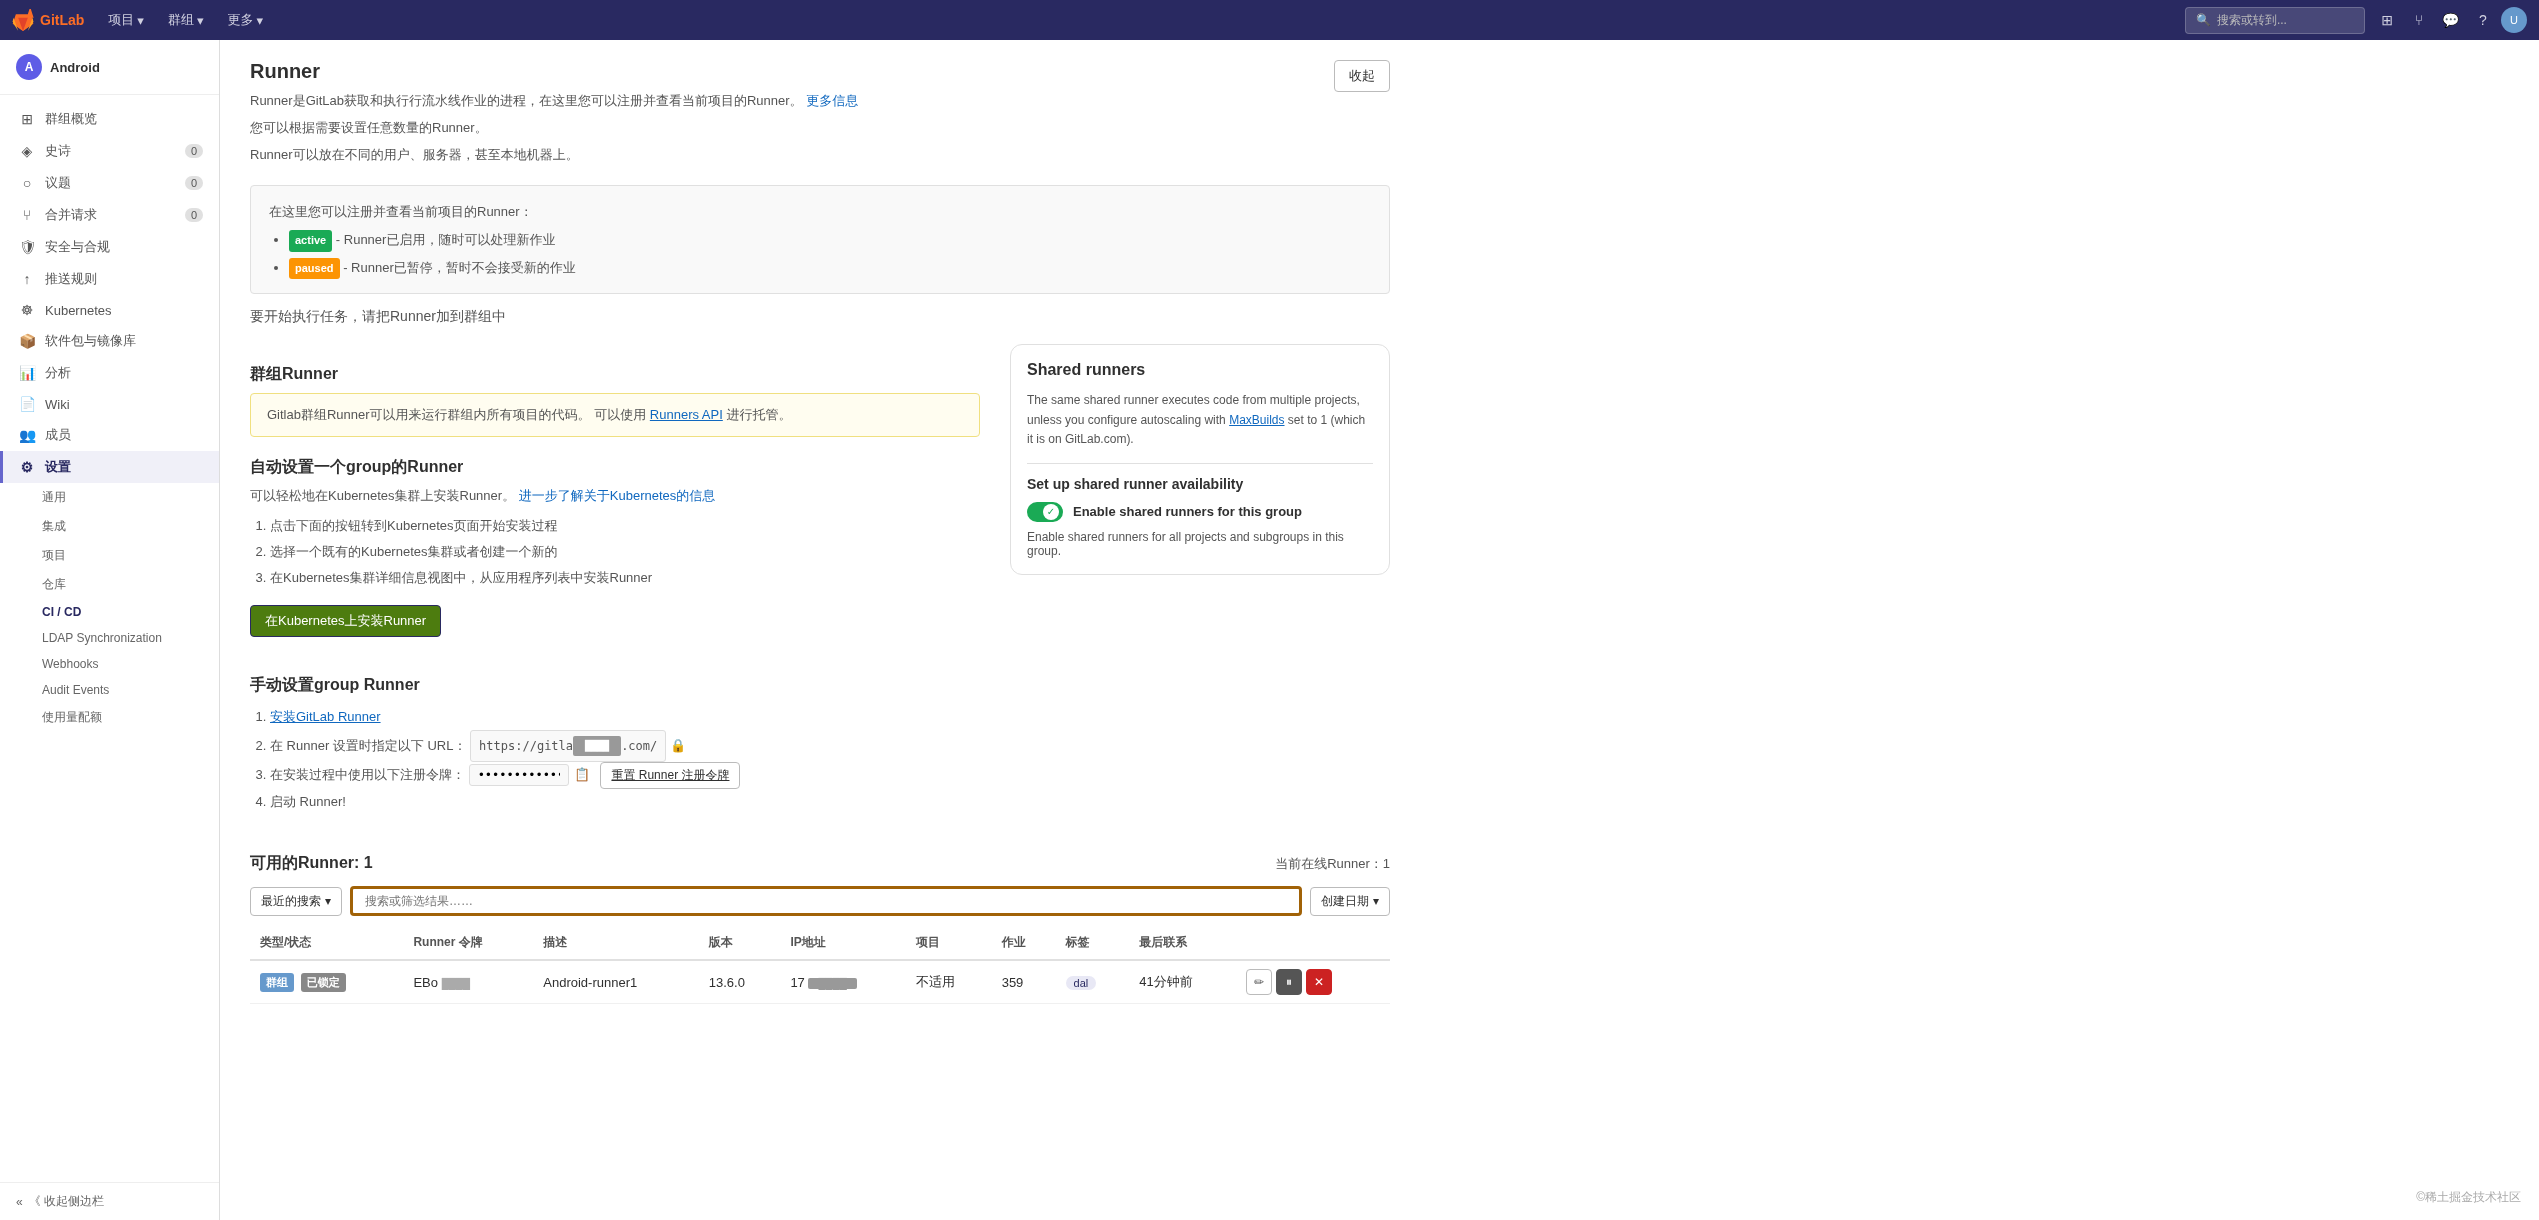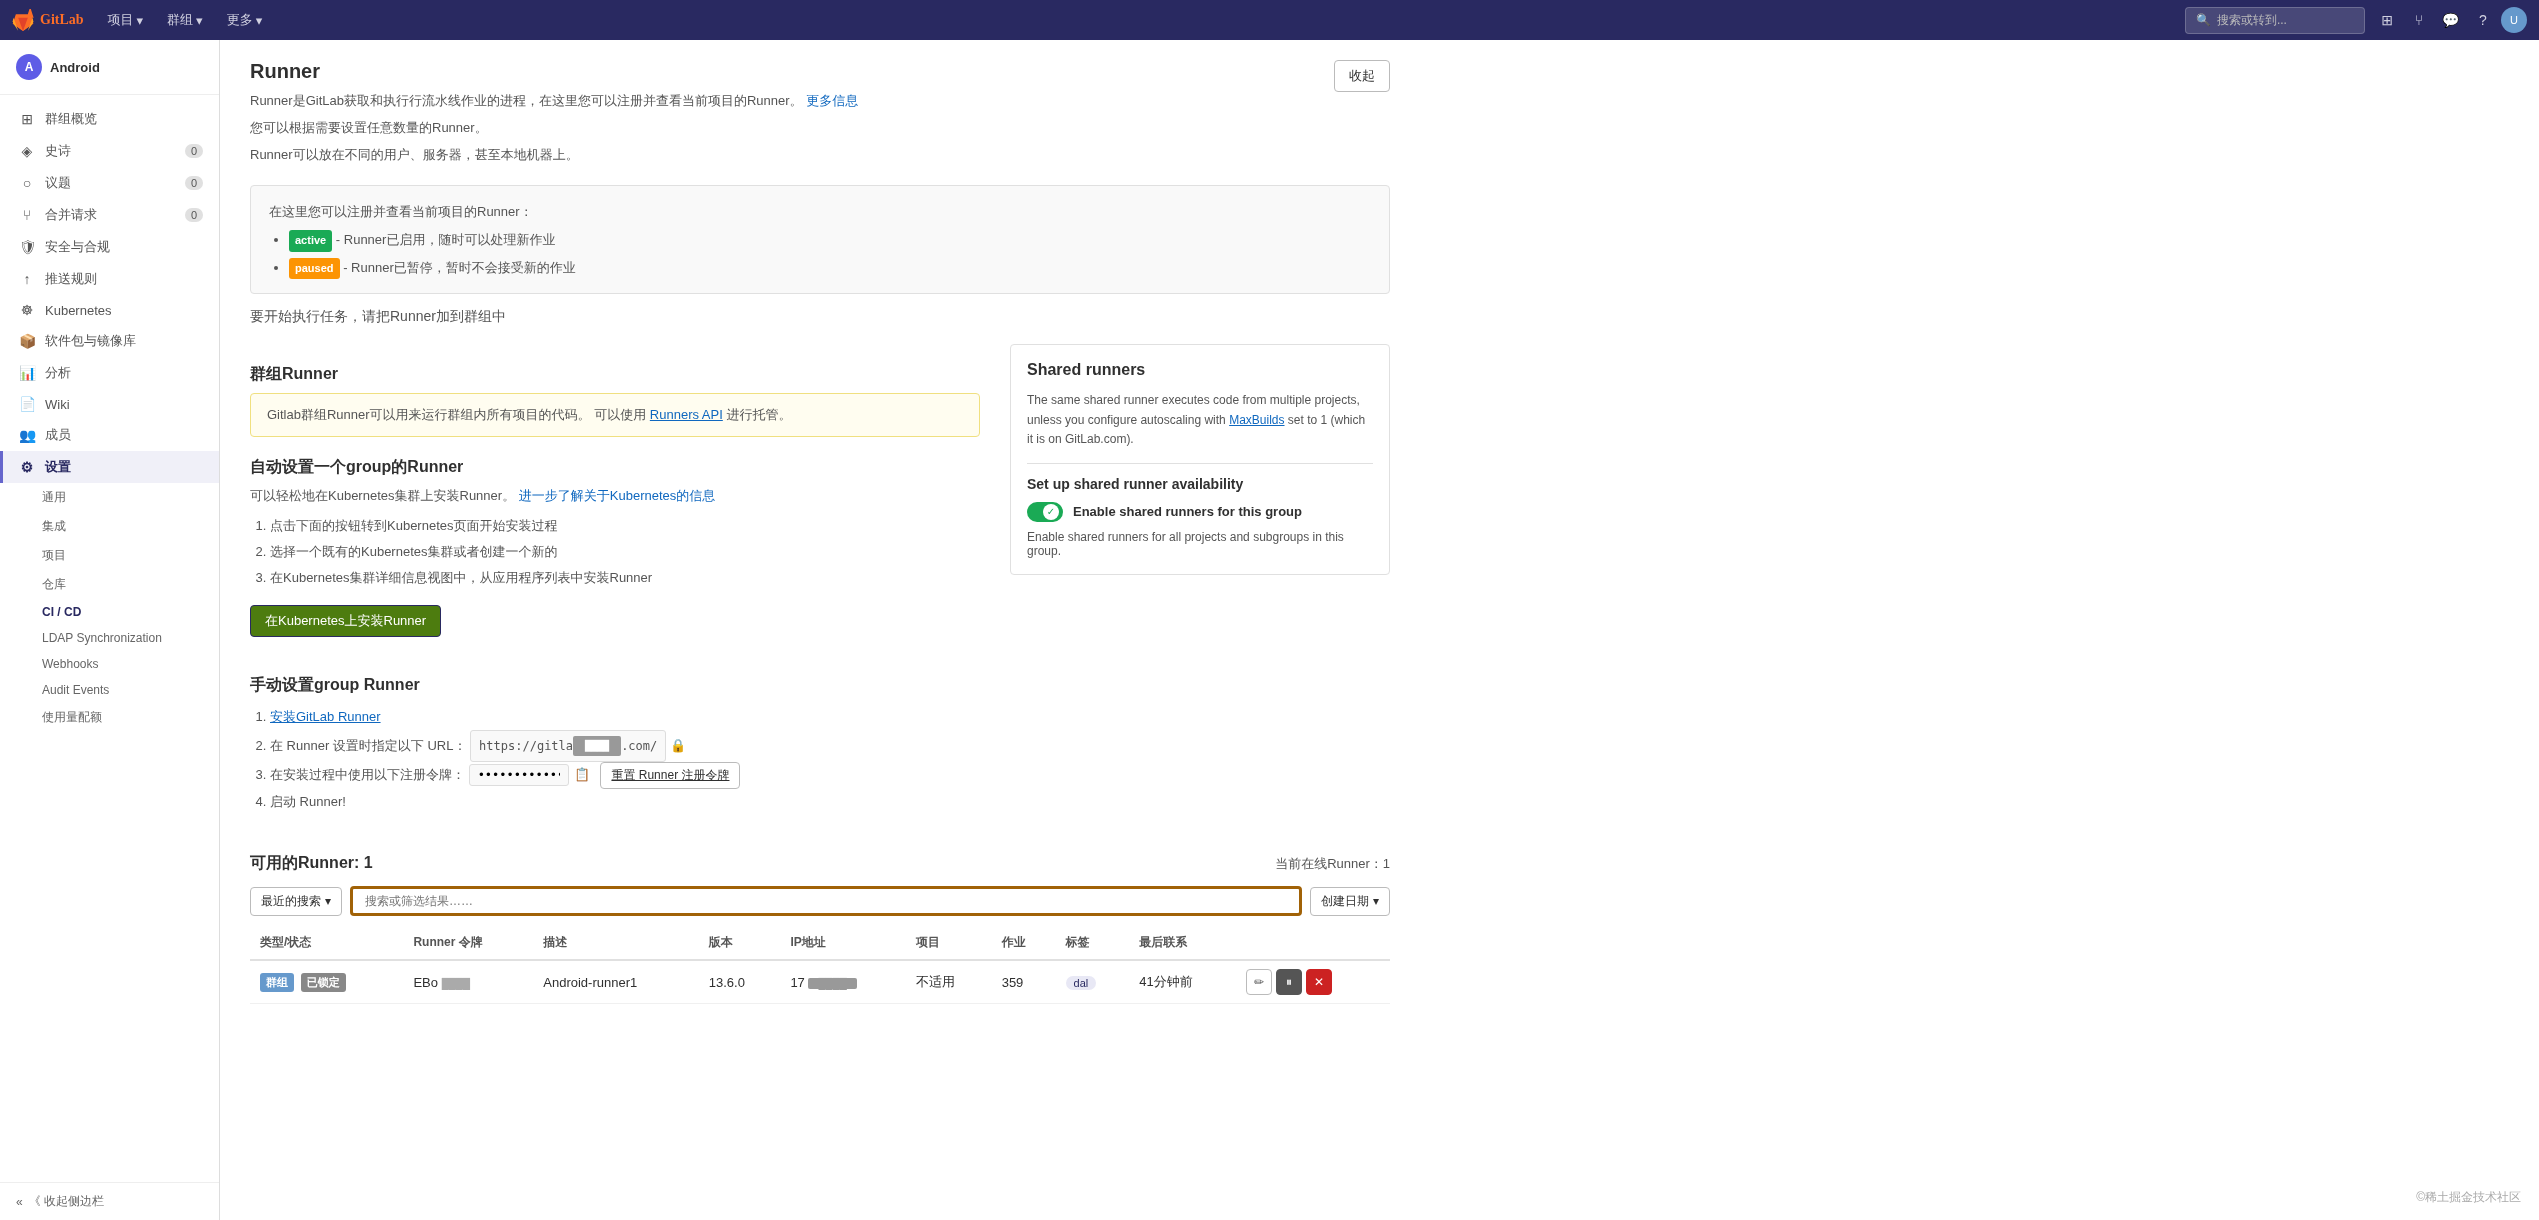--- a/index.html
+++ b/index.html
@@ -10,21 +10,21 @@
       background: #292961;
       color: #fff;
       height: 40px;
       display: flex;
       align-items: center;
       padding: 0 12px;
       gap: 8px;
       flex-shrink: 0;
       z-index: 100;
     }
-    .top-nav .logo { display: flex; align-items: center; gap: 6px; font-weight: bold; font-size: 14px; color: #fc6d26; margin-right: 8px; font-family: Liberation Serif, serif; }
+    .top-nav .logo { display: flex; align-items: center; gap: 6px; font-weight: bold; font-size: 14px; color: #fc6d26; margin-right: 8px; }
     .top-nav .logo svg { width: 22px; height: 22px; }
     .nav-item { color: #d0d0e0; font-size: 13px; padding: 4px 8px; cursor: pointer; border-radius: 3px; display: flex; align-items: center; gap: 3px; }
     .nav-spacer { flex: 1; }
     .search-box { background: rgba(255,255,255,0.15); border: 1px solid rgba(255,255,255,0.2); border-radius: 4px; padding: 4px 10px; color: #d0d0e0; font-size: 12px; width: 180px; display: flex; align-items: center; gap: 6px; cursor: pointer; }
     .nav-icons { display: flex; gap: 4px; align-items: center; }
     .nav-icon-btn { color: #d0d0e0; width: 28px; height: 28px; display: flex; align-items: center; justify-content: center; border-radius: 4px; cursor: pointer; font-size: 14px; }
     .avatar-btn { width: 26px; height: 26px; border-radius: 50%; background: #6699cc; display: flex; align-items: center; justify-content: center; font-size: 11px; color: white; cursor: pointer; }
 
     
     .layout { display: flex; flex: 1; overflow: hidden; }
@@ -64,21 +64,21 @@
     .status-paused { background: #fc9403; }
 
     .section-subtitle { font-size: 16px; font-weight: 600; margin: 20px 0 8px; color: #303030; }
     .warn-box { background: #fffdf0; border: 1px solid #f0e080; border-radius: 4px; padding: 12px 16px; font-size: 13px; color: #555; margin-bottom: 14px; }
     .warn-box a { color: #1068bf; }
 
     .two-col { display: flex; gap: 30px; margin-top: 0; }
     .col-left { flex: 1; }
     .col-right { width: 380px; }
 
-    .shared-runners-box { border: 1px solid #e0e0e0; border-radius: 4px; padding: 16px; }
+    .shared-runners-box { border: 1px solid #e0e0e0; border-radius: 12px; padding: 16px; }
     .shared-runners-title { font-size: 16px; font-weight: 600; margin-bottom: 12px; }
     .shared-runners-desc { font-size: 12px; color: #555; line-height: 1.6; margin-bottom: 14px; }
     .shared-runners-desc a { color: #1068bf; }
     .divider { border: none; border-top: 1px solid #e0e0e0; margin: 12px 0; }
     .set-avail-title { font-size: 14px; font-weight: 600; margin-bottom: 10px; }
     .toggle-row { display: flex; align-items: center; gap: 10px; margin-bottom: 8px; }
     .toggle { width: 36px; height: 20px; background: #1aaa55; border-radius: 10px; position: relative; cursor: pointer; flex-shrink: 0; }
     .toggle::after { content:'✓'; position: absolute; left: 16px; top: 2px; width: 16px; height: 16px; background: white; border-radius: 50%; display: flex; align-items: center; justify-content: center; font-size: 10px; color: #1aaa55; }
     .toggle-label { font-size: 13px; font-weight: 600; }
     .toggle-desc { font-size: 12px; color: #555; }

